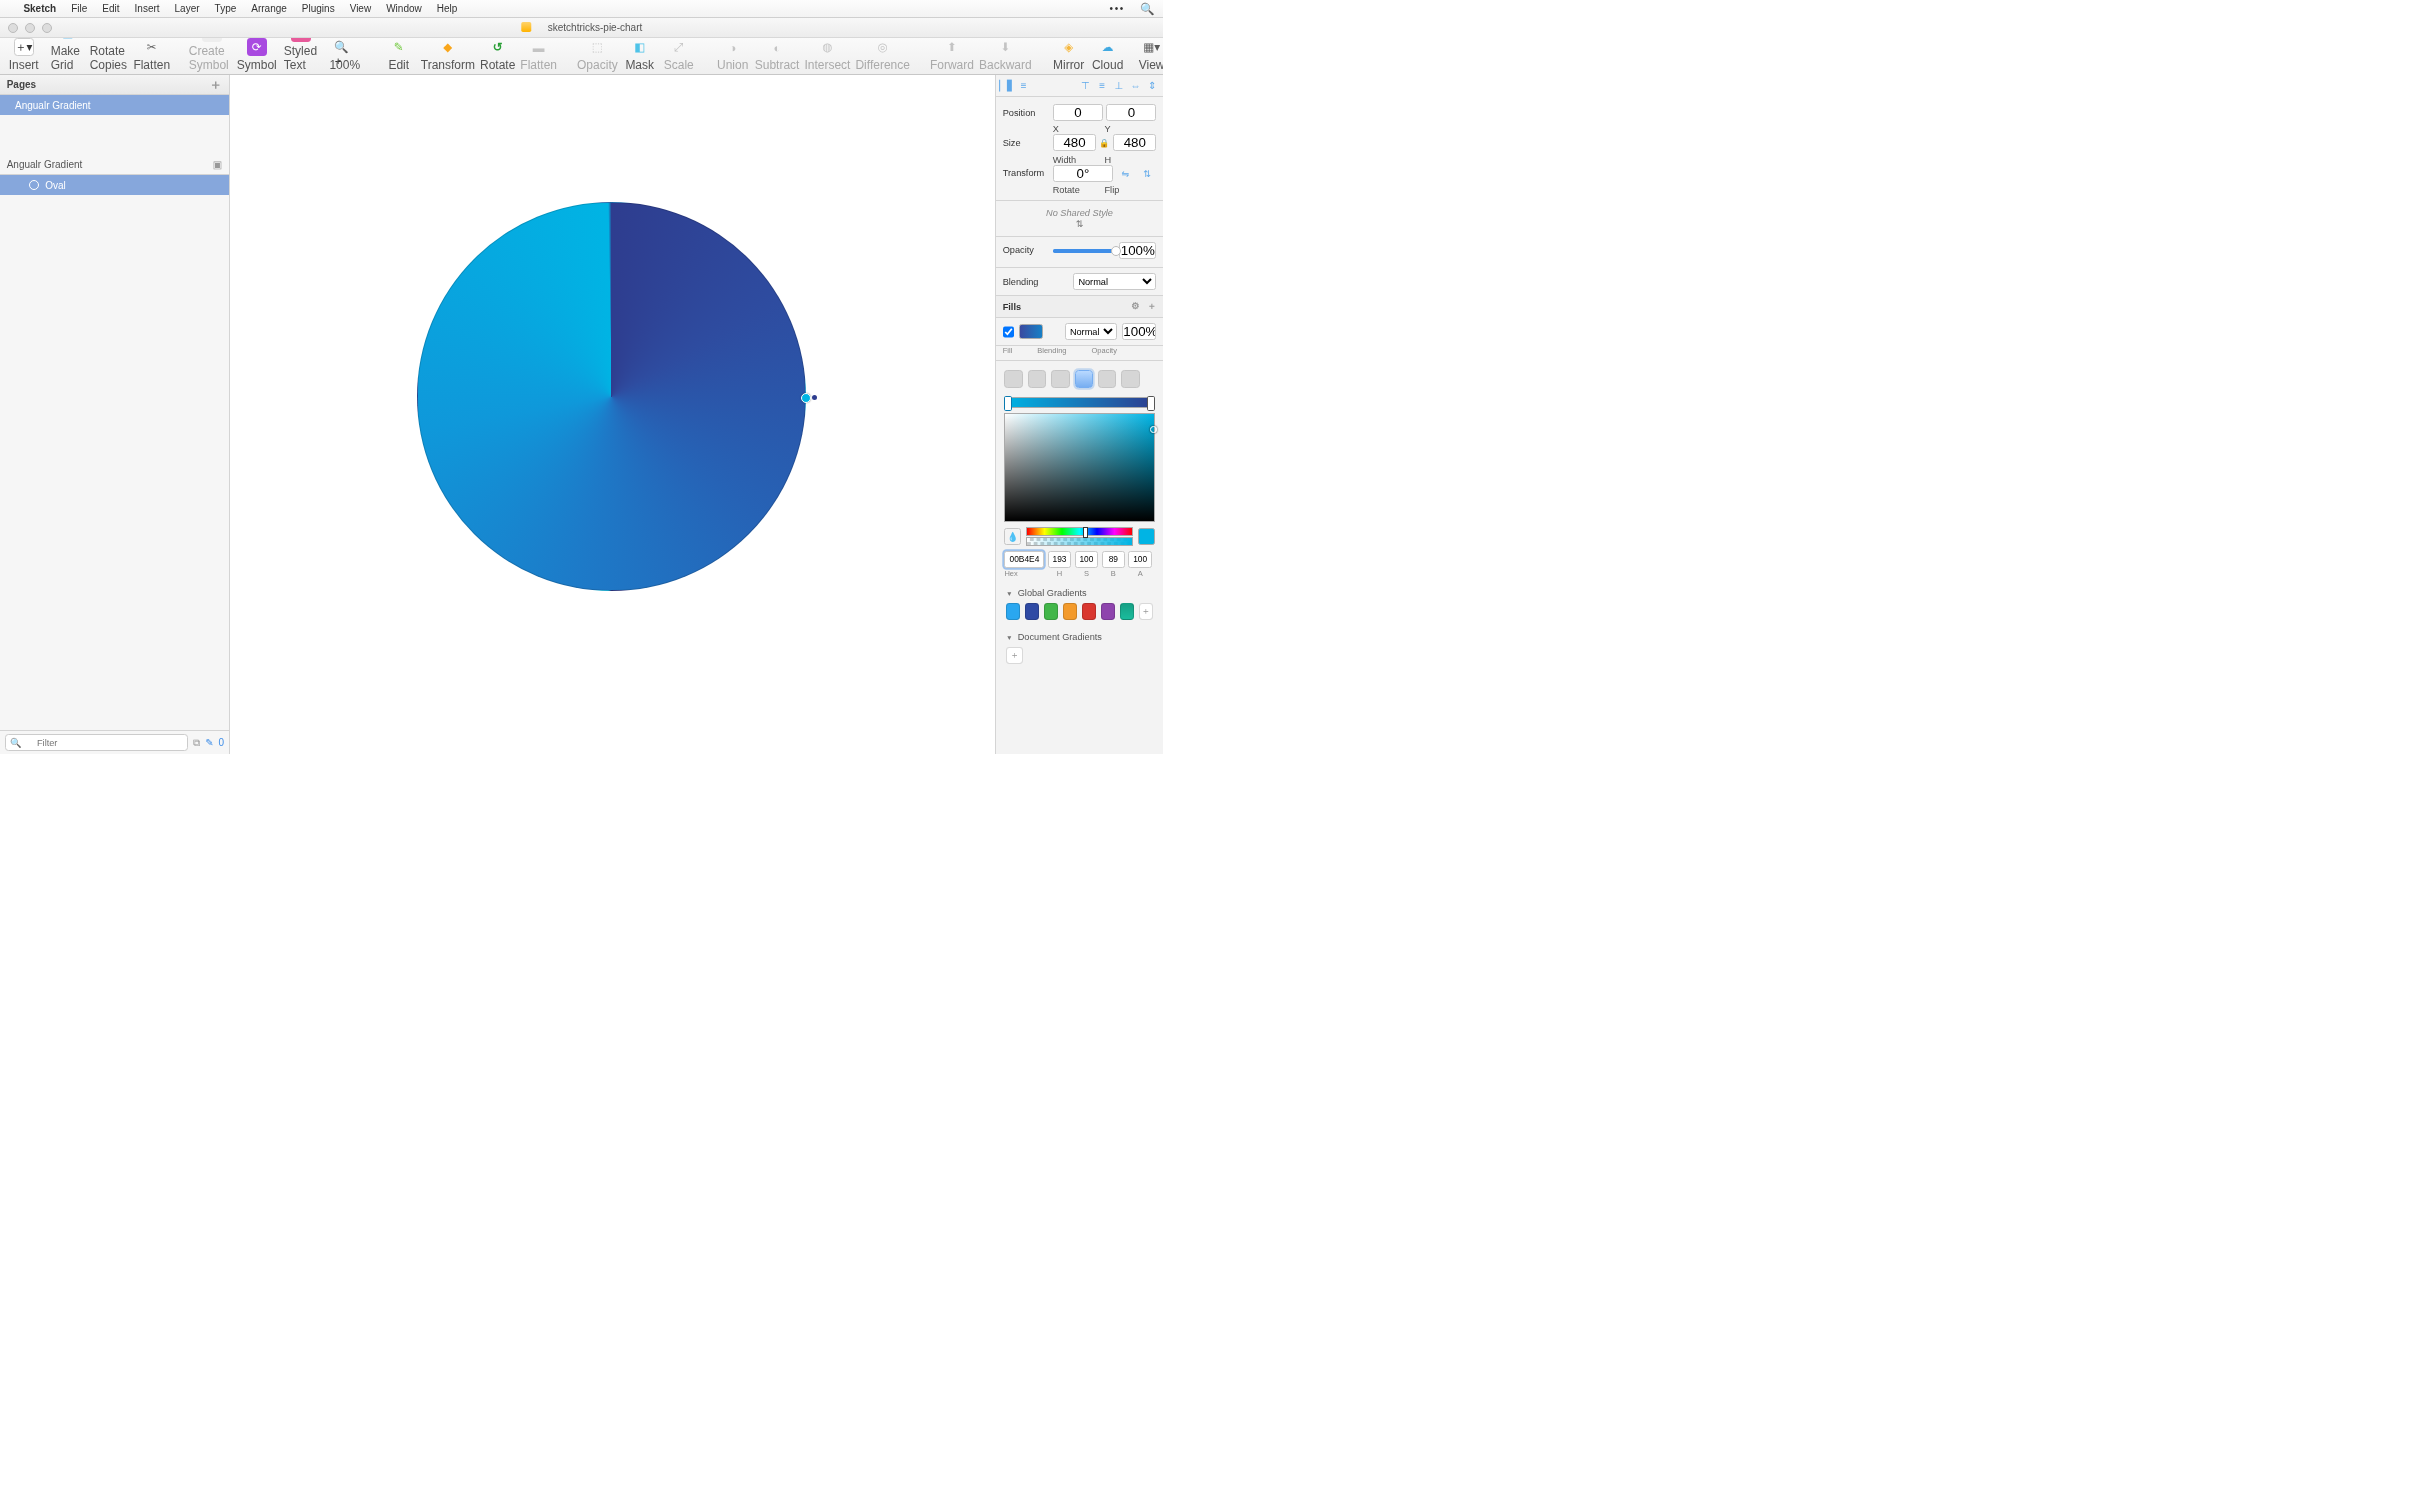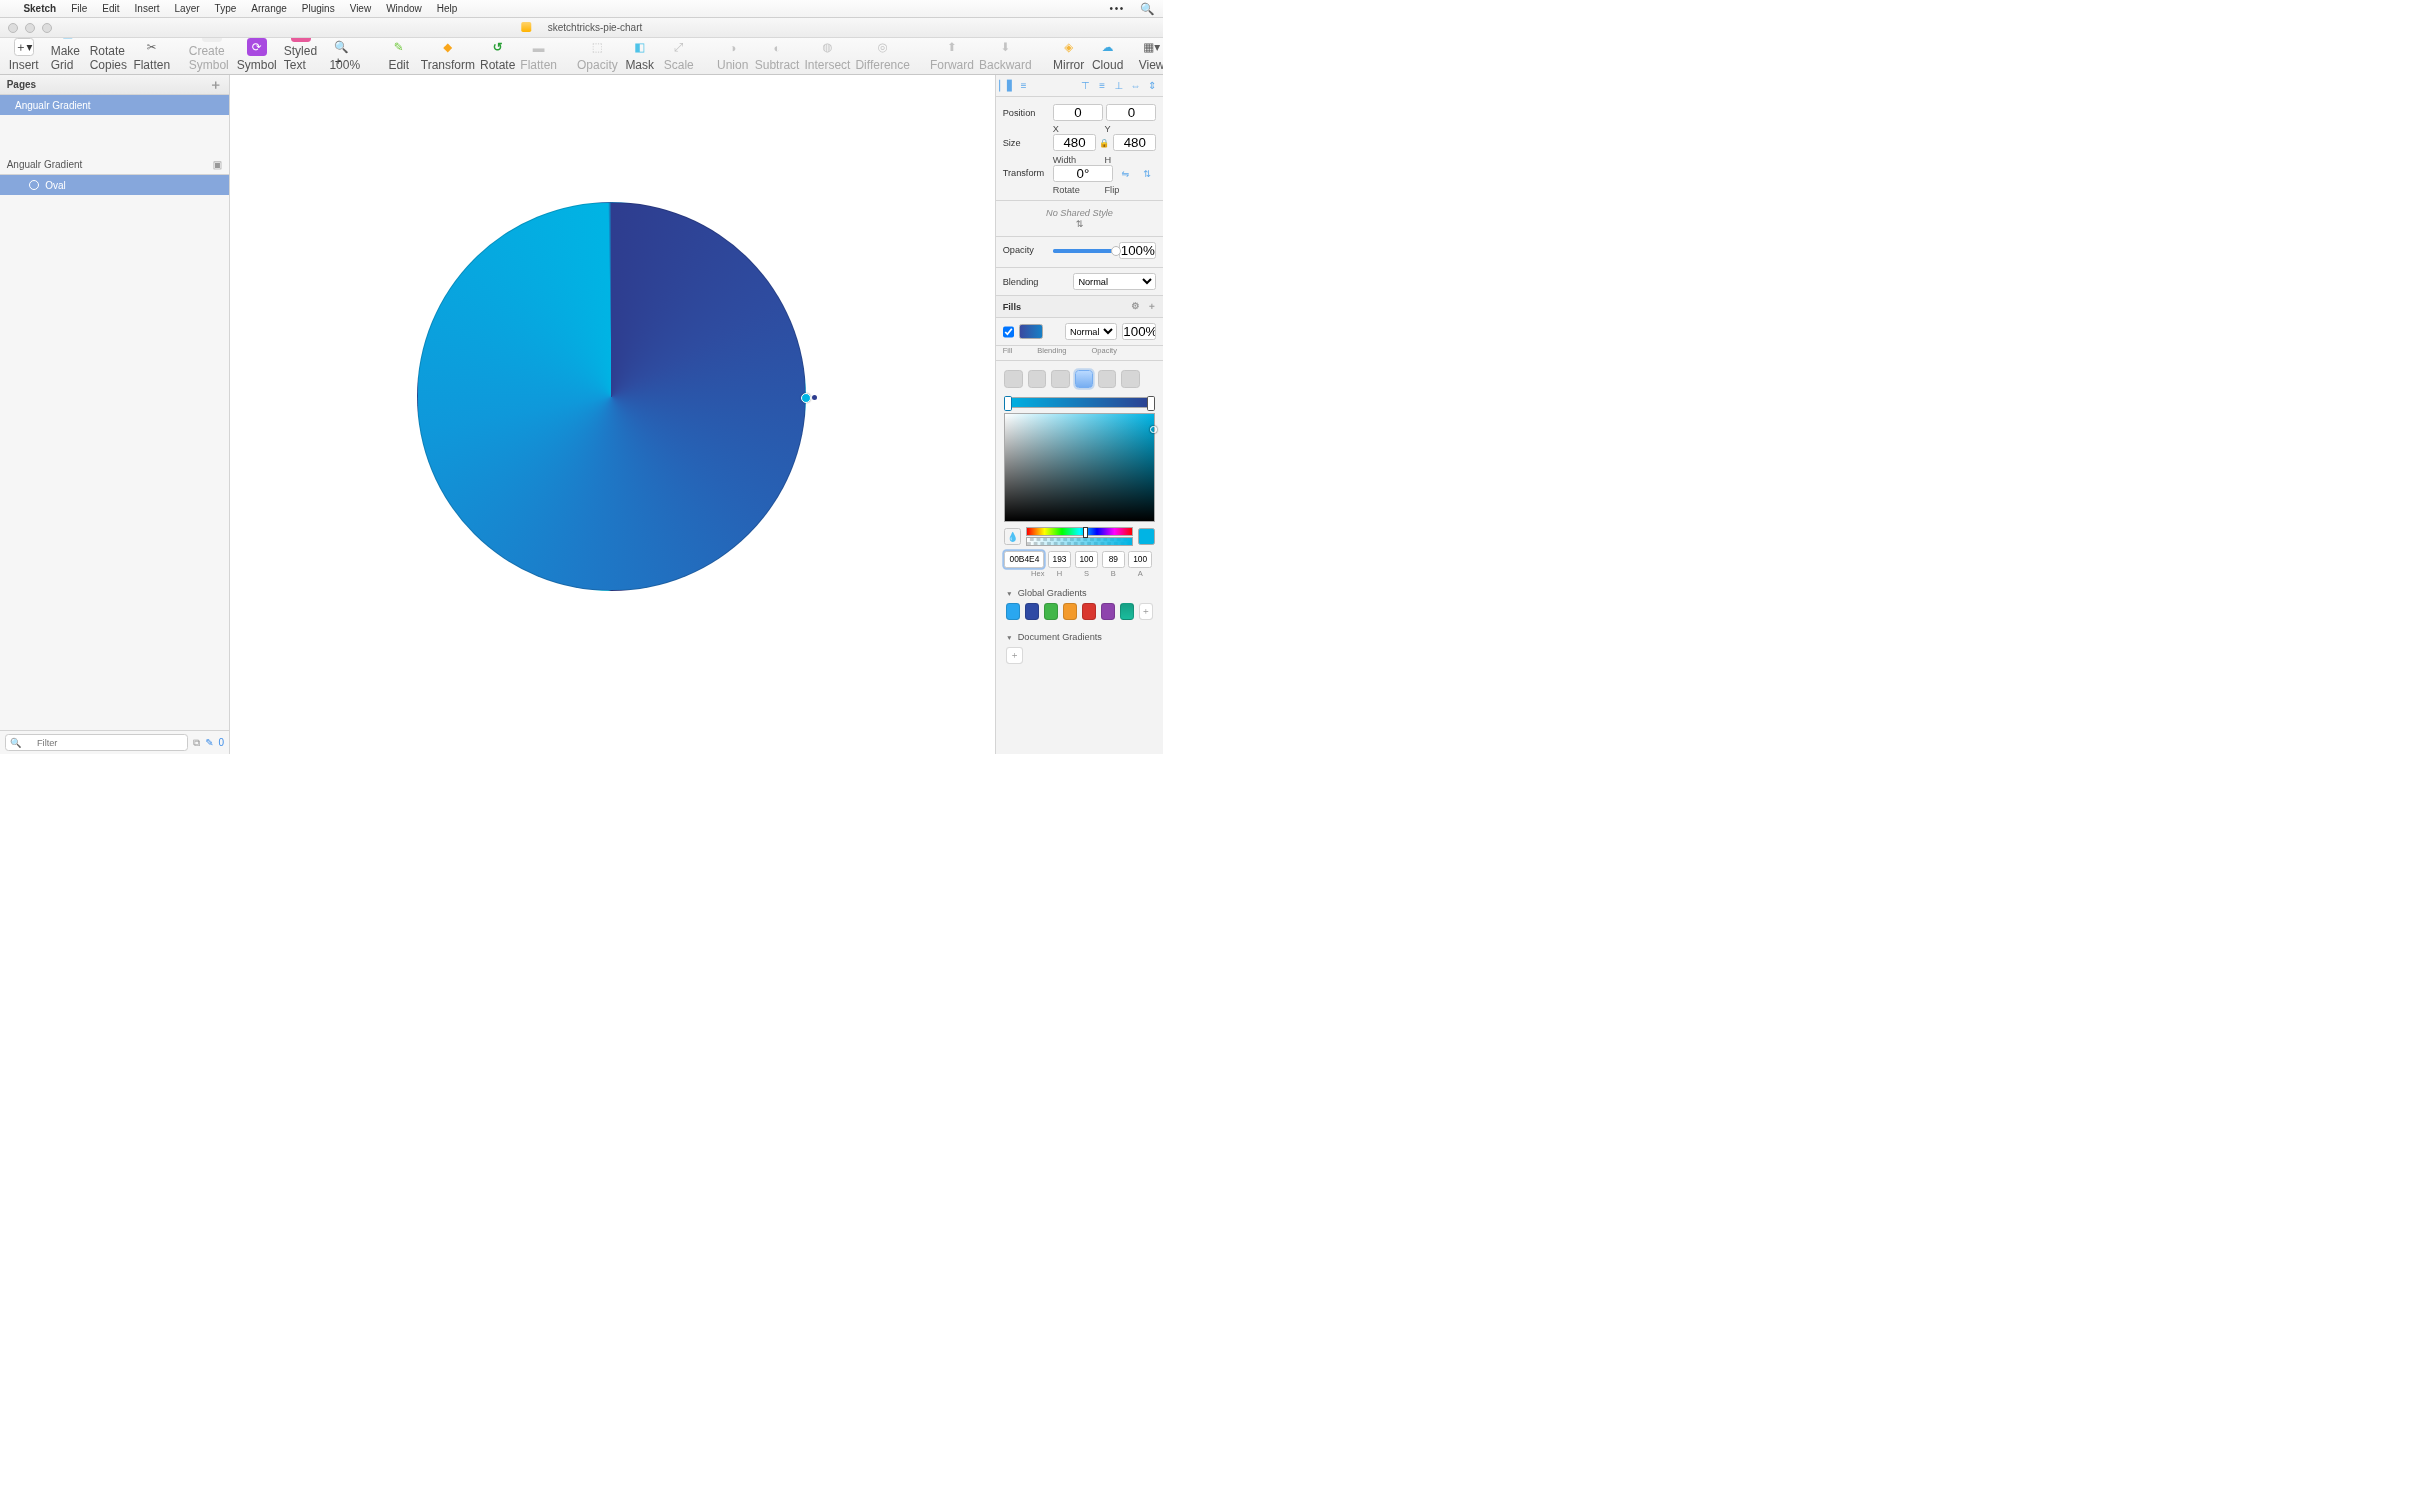--- a/index.html
+++ b/index.html
@@ -131,21 +131,21 @@
 .hue-cursor { position:absolute; top:-1.7px; left:53%; width:5px; height:11.7px; border:0.8px solid #333; background:#fff; }
 .alpha-bar { height:8.4px; border:0.8px solid #aaa; background:linear-gradient(90deg, rgba(0,180,228,0), #00b4e4),
   repeating-conic-gradient(#ccc 0% 25%, #fff 0% 50%) 0 0/6.7px 6.7px;
 }
 .cur-swatch { width:17px; height:17px; border:0.8px solid #aaa; background:#00b4e4; border-radius:2.5px;}
 
 .hex-row { display:flex; gap:3.4px; margin:3.4px 5px 0 5px; }
 .hex-row input { min-width:0; width:23.5px; height:17px; border:0.8px solid #c9c9c9; border-radius:2.5px; text-align:center; font-size:8.4px;}
 .hex-row input.hex { width:40px; box-shadow:0 0 0 1.7px rgba(86,152,230,.55);}
 .hex-lbls { display:flex; gap:3.4px; margin:1.7px 5px 5px 5px; font-size:7.5px; color:#888; }
-.hex-lbls span:first-child { width:40px; text-align:right;}
+.hex-lbls span:first-child { width:40px; text-align:left;}
 .hex-lbls span { width:23.5px; text-align:center;}
 
 .disclosure { padding:5px 6.7px; display:flex; align-items:center; gap:5px; color:#555; cursor:pointer;}
 .dtri { font-size:6.7px; color:#777; }
 .swatch-row { display:flex; gap:5px; padding:0 6.7px 6.7px 6.7px;}
 .sw { width:17px; height:17px; border-radius:3.4px; border:0.8px solid rgba(0,0,0,.15);}
 .sw.add { display:flex; align-items:center; justify-content:center; color:#999; background:#fff;}
 
 </style>
 </head>

